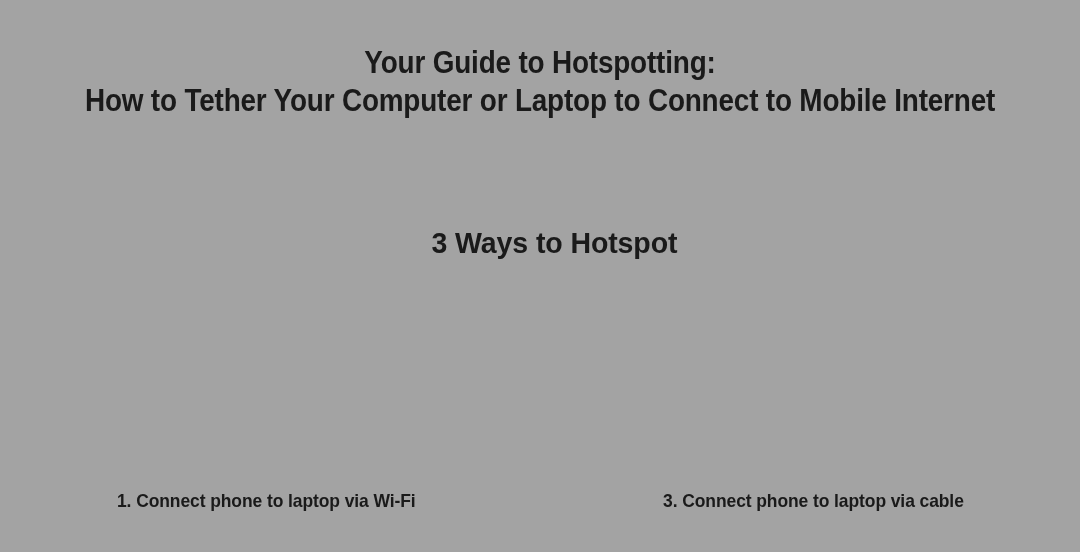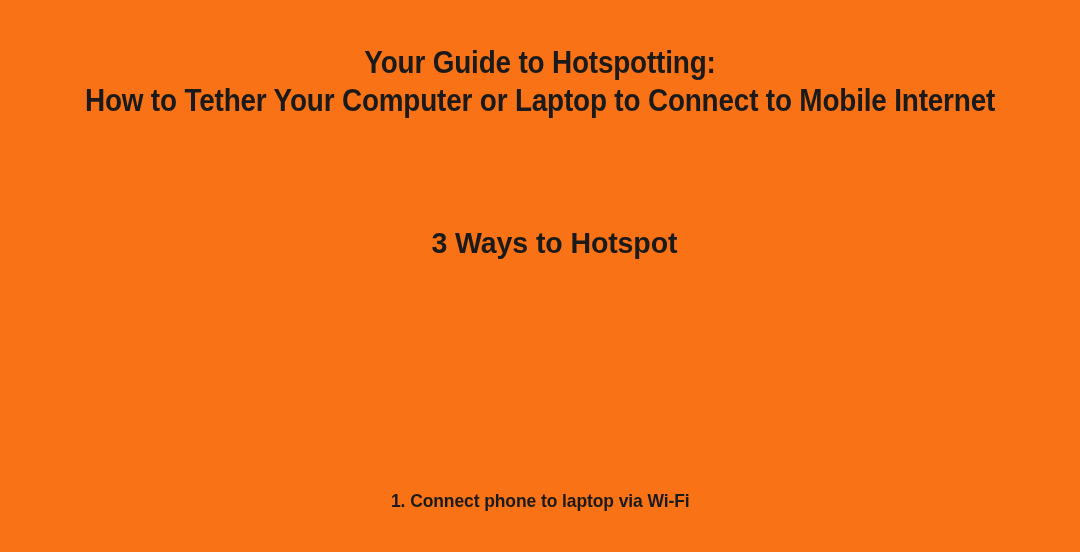--- a/index.html
+++ b/index.html
@@ -11,21 +11,21 @@
     height: 552px;
     background: #ffffff;
     font-family: "Liberation Sans", sans-serif;
     overflow: hidden;
   }
 
   .page {
     position: relative;
     width: 1080px;
     height: 552px;
-    background: #f97316;
+    background: #a3a3a3;
   }
 
   
   .title-block {
     position: absolute;
     left: 0;
     top: 44px;
     width: 1080px;
     text-align: center;
   }
@@ -128,15 +128,18 @@
   <div class="illustration-band">
     <div class="illustration-slot"></div>
     <div class="illustration-slot"></div>
     <div class="illustration-slot"></div>
   </div>
 
   <div class="caption-row">
     <div class="caption-cell">
       <span class="caption-text">1. Connect phone to laptop via Wi-Fi</span>
     </div>
+    <div class="caption-cell">
+      <span class="caption-text">3. Connect phone to laptop via cable</span>
+    </div>
   </div>
 
 </div>
 
 </body></html>

